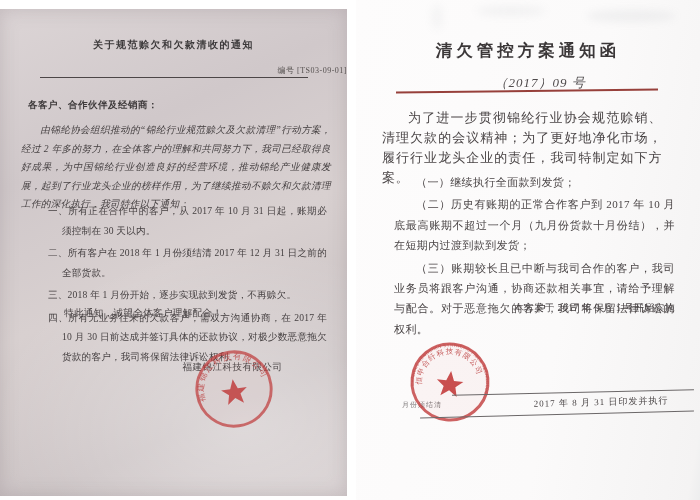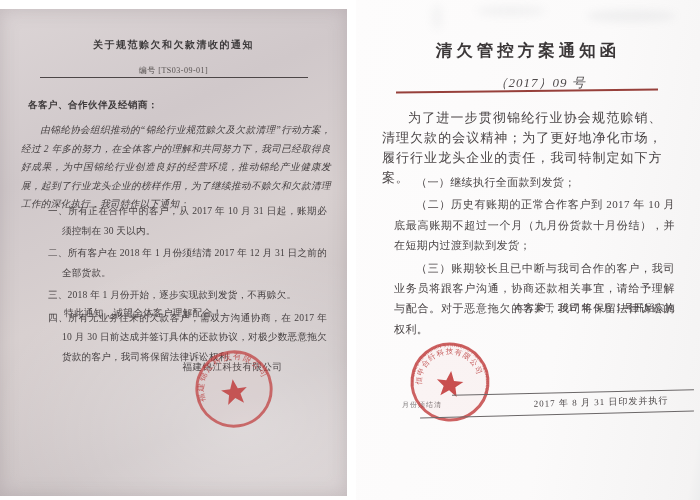--- a/index.html
+++ b/index.html
@@ -14,21 +14,21 @@
     background:
       radial-gradient(ellipse 120% 60% at 70% 85%, rgba(255,255,255,0.35), rgba(255,255,255,0) 60%),
       linear-gradient(155deg, #dcd5d6 0%, #d0c8ca 28%, #d8d0d0 52%, #ccc4c5 78%, #d4cccd 100%);
     box-shadow: inset 0 0 18px rgba(120,105,110,0.25);
   }
   .pl-title {
     position:absolute; top:29px; left:0; width:100%; text-align:center;
     font-size:10px; font-weight:bold; color:#3d3a3b; letter-spacing:1.5px;
   }
   .pl-docnum {
-    position:absolute; top:56px; left:0; width:100%; text-align:center;
+    position:absolute; top:56px; left:0; width:100%; text-align:right;
     font-size:8px; color:#55504f; letter-spacing:0.5px;
   }
   .pl-rule {
     position:absolute; top:68px; left:40px; width:268px; height:0;
     border-top:1.5px solid #4c4647;
   }
   .pl-salutation {
     position:absolute; top:90px; left:28px; font-size:9.5px; color:#3e3a3b; font-weight:bold;
     letter-spacing:0.5px;
   }

